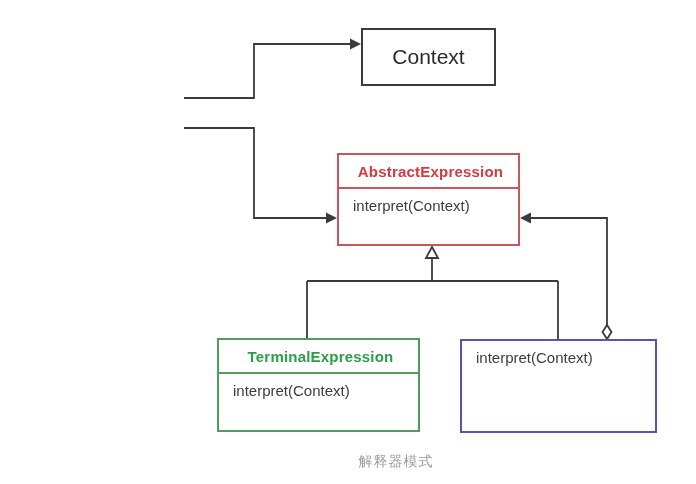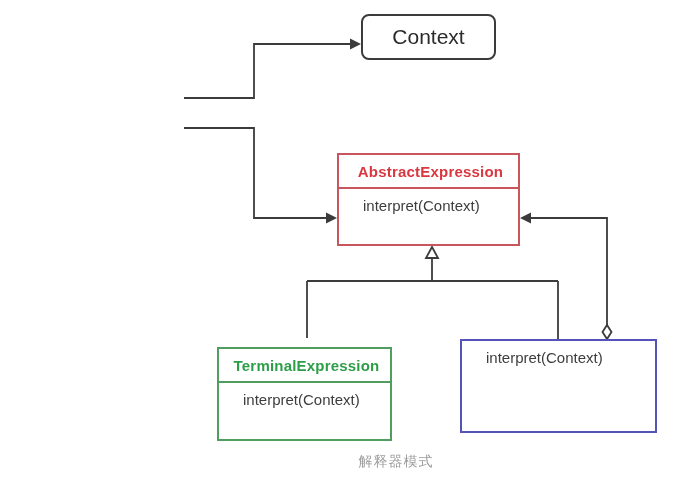--- a/index.html
+++ b/index.html
@@ -43,21 +43,21 @@
     font-weight: bold;
     font-size: 15px;
     text-align: center;
     padding: 8px 0 7px 4px;
     border-bottom: 2px solid;
     letter-spacing: 0.2px;
   }
   .class-method {
     font-size: 15px;
     color: #3d3d3d;
-    padding: 8px 24px;
+    padding: 8px 14px;
   }
   .class-node.red   { border-color: var(--c-red_border); }
   .class-node.red .class-title   { color: var(--c-red_text);   border-color: var(--c-red_border); }
   .class-node.green { border-color: var(--c-green_border); }
   .class-node.green .class-title { color: var(--c-green_text); border-color: var(--c-green_border); }
   .class-node.blue  { border-color: var(--c-blue_border); }
   .class-node.blue .class-title  { color: var(--c-blue_text);  border-color: var(--c-blue_border); }
   .caption {
     position: absolute;
     left: 0;
@@ -96,30 +96,30 @@
     <g>
       <polyline points="432,258 432,281"></polyline>
       <polyline points="307,281 558,281"></polyline>
       <polyline points="307,281 307,338"></polyline>
       <polyline points="558,281 558,339"></polyline>
       <polygon points="432,247 426,258 438,258" fill="#ffffff" stroke="#3b3b3b"></polygon>
     </g>
   </svg>
 
 
-  <div class="simple-node" style="left:361px; top:14px; width:135px; height:46px;border-radius:8px;">
+  <div class="simple-node" style="left:361px; top:28px; width:135px; height:58px;">
     <span>Context</span>
   </div>
 
   <div class="class-node red" style="left:337px; top:153px; width:183px; height:93px;">
     <div class="class-title">AbstractExpression</div>
     <div class="class-method">interpret(Context)</div>
   </div>
 
-  <div class="class-node green" style="left:217px; top:338px; width:175px; height:94px;margin-top:9px;">
+  <div class="class-node green" style="left:217px; top:338px; width:203px; height:94px;">
     <div class="class-title">TerminalExpression</div>
     <div class="class-method">interpret(Context)</div>
   </div>
 
   <div class="class-node blue" style="left:460px; top:339px; width:197px; height:94px;">
     <div class="class-method">interpret(Context)</div>
   </div>
 
   <div class="caption">解释器模式</div>
 

